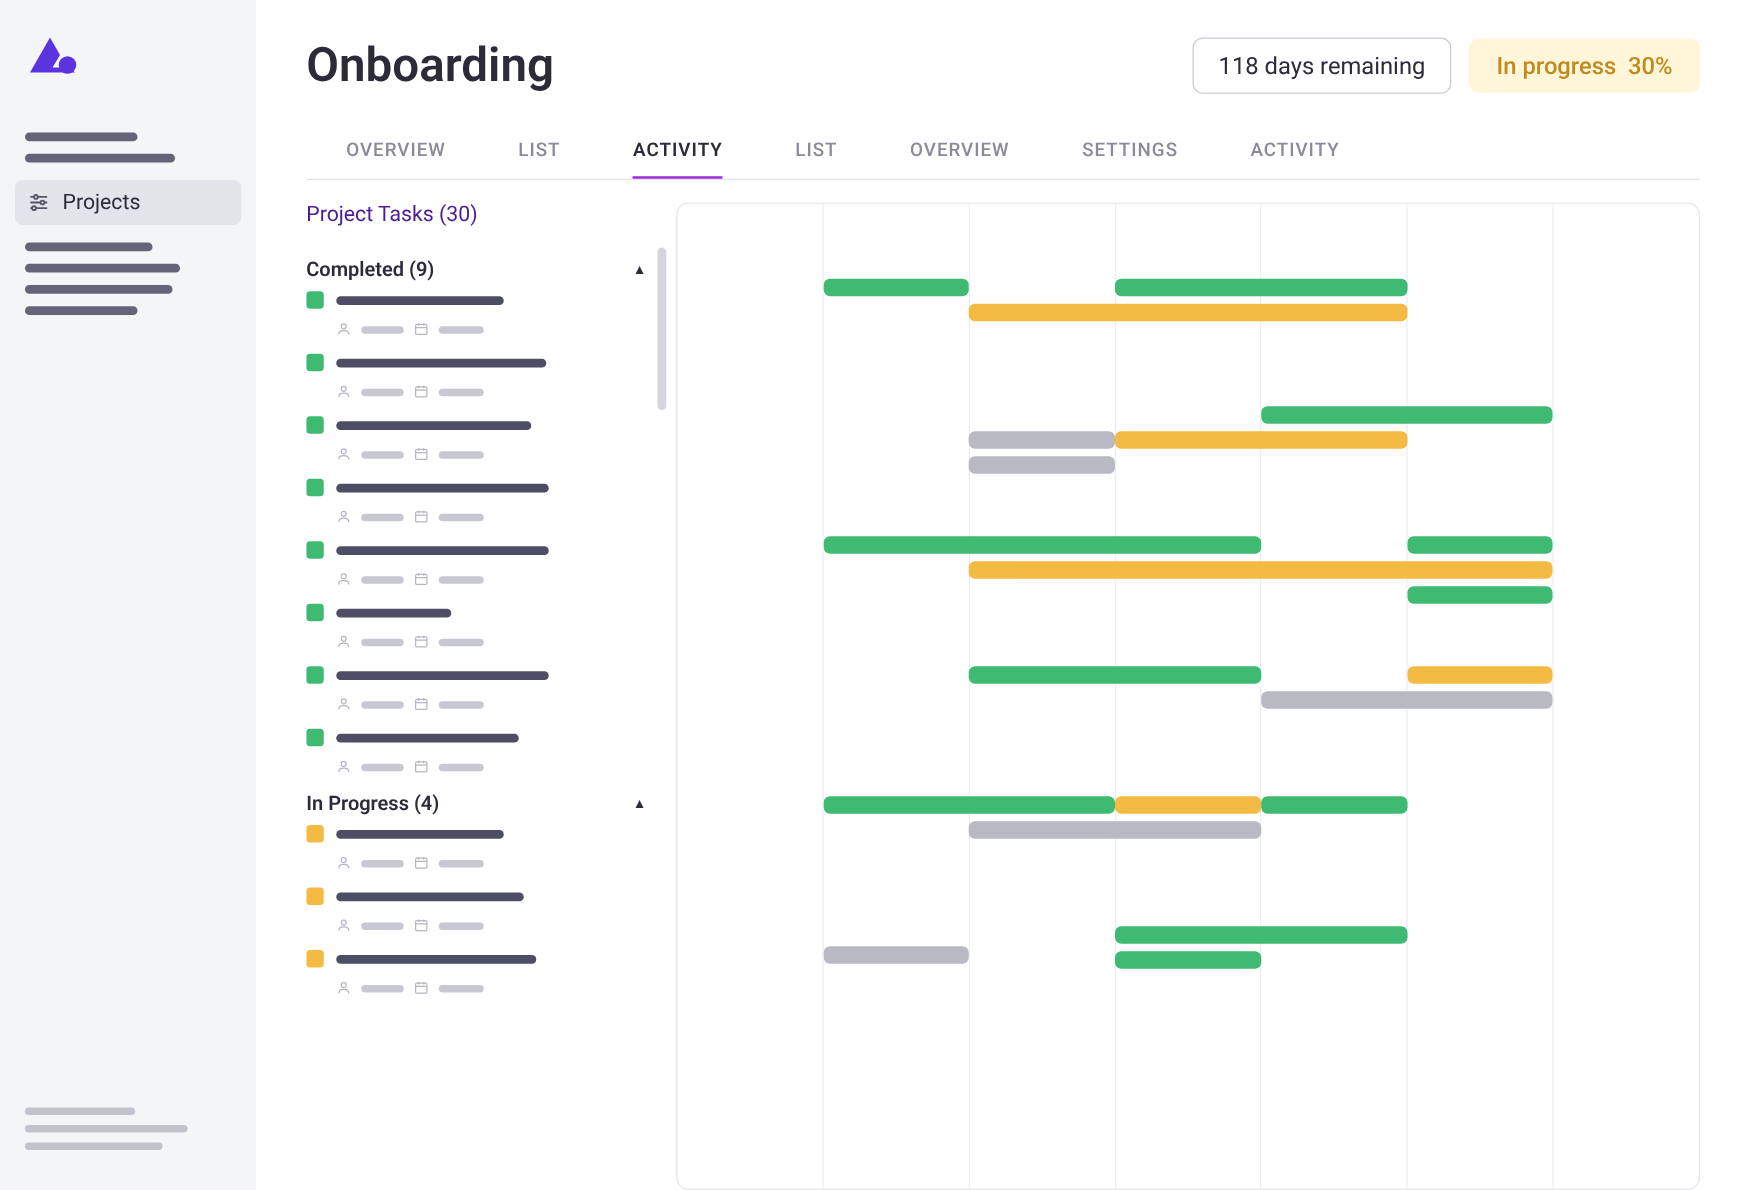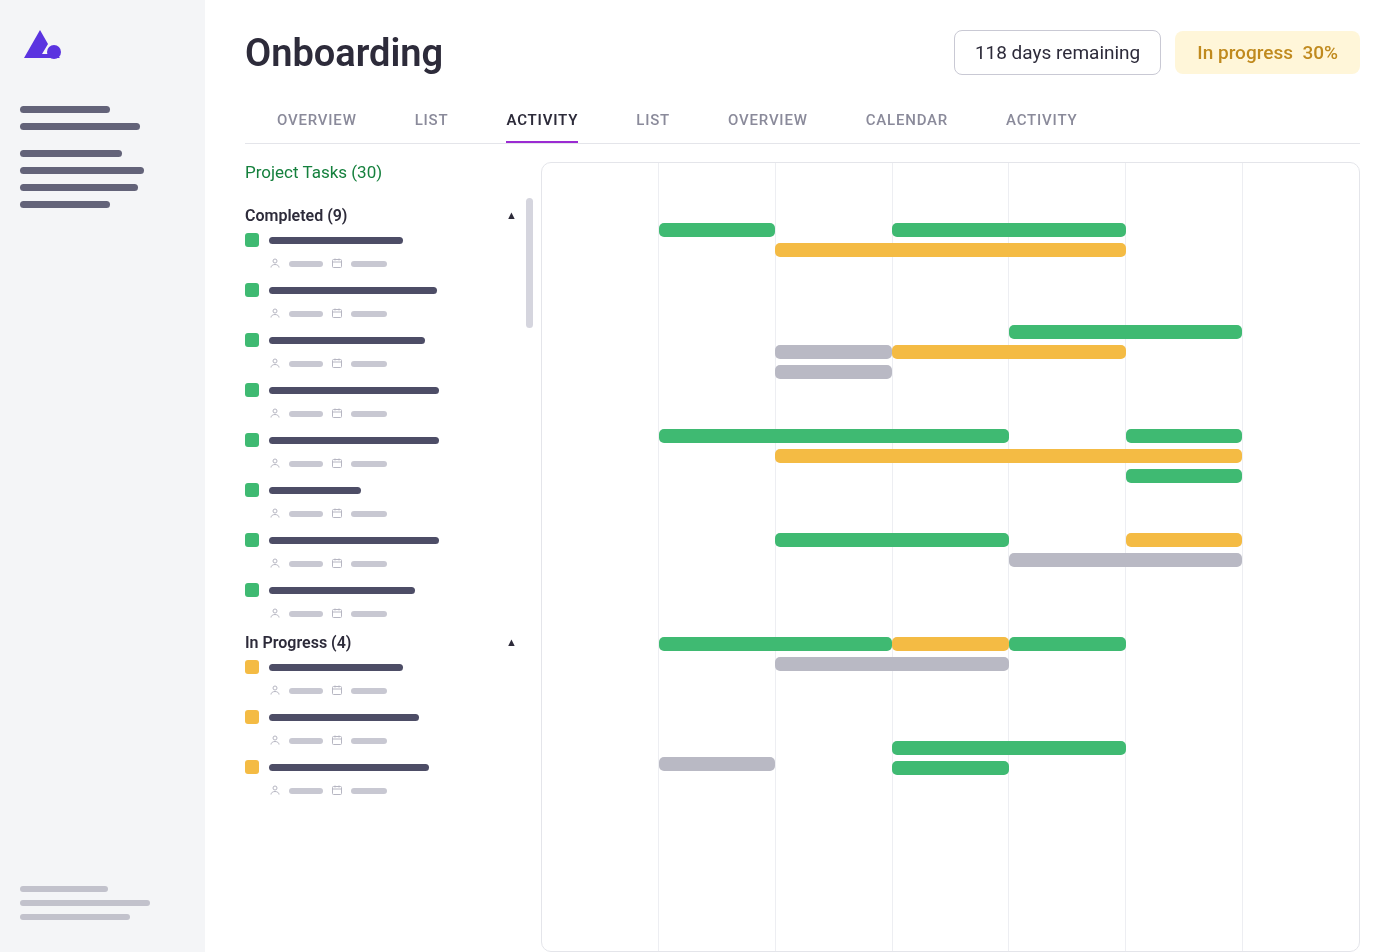--- a/index.html
+++ b/index.html
@@ -15,21 +15,21 @@
 .header-row { display: flex; align-items: center; justify-content: space-between; }
 .title { font-size: 38px; font-weight: 600; color: #2d2b3a; }
 .badges { display: flex; gap: 14px; align-items: center; }
 .badge-outline { border: 1.5px solid #c9c9d4; border-radius: 8px; padding: 10px 20px; font-size: 19px; color: #2d2b3a; }
 .badge-progress { background: #fff6d9; border-radius: 8px; padding: 10px 22px; font-size: 19px; color: #c08a1e; font-weight: 500; }
 .tabs { display: flex; gap: 26px; margin-top: 36px; border-bottom: 1px solid #e4e5ea; }
 .tab { font-size: 15px; letter-spacing: 0.8px; color: #8a8a9a; padding: 0 0 12px 0; cursor: pointer; font-weight: 500; margin-left: 32px; }
 .tab.active { color: #2d2b3a; border-bottom: 2.5px solid #9b2bd2; font-weight: 600; }
 .body { display: flex; gap: 24px; margin-top: 18px; flex: 1; overflow: hidden; }
 .tasklist { width: 272px; display: flex; flex-direction: column; position: relative; }
-.tasklist-title { font-size: 17px; color: #15803d; margin-bottom: 14px; }
+.tasklist-title { font-size: 17px; color: #4c1d95; margin-bottom: 14px; }
 .group-header { display: flex; justify-content: space-between; align-items: center; font-size: 16px; font-weight: 600; color: #2d2b3a; margin: 10px 0 8px 0; cursor: pointer; }
 .caret { font-size: 11px; color: #2d2b3a; }
 .task-row { margin: 8px 0 10px 0; }
 .task-line1 { display: flex; align-items: center; gap: 10px; }
 .chip { width: 14px; height: 14px; border-radius: 3px; flex-shrink: 0; }
 .chip.green { background: #3fba72; }
 .chip.yellow { background: #f4bb44; }
 .task-bar { height: 7px; background: #4d4d66; border-radius: 4px; }
 .task-line2 { display: flex; align-items: center; gap: 8px; margin: 7px 0 0 24px; }
 .mini-icon { width: 12px; height: 12px; color: #b6b6c2; flex-shrink: 0; }
@@ -57,20 +57,31 @@
     <div class="logo">
       <svg width="48" height="40" viewBox="0 0 48 40">
         <path d="M4 34 L20 6 L28 20 L22 30 L36 30 L40 34 Z" fill="#5b34e0"></path>
         <circle cx="34" cy="28" r="7" fill="#5b34e0"></circle>
       </svg>
     </div>
     <div id="nav-top">
         <div class="nav-ph" style="width: 90px;"></div>
         <div class="nav-ph" style="width: 120px;"></div>
       </div>
+    <div class="nav-item-active">
+      <svg width="18" height="18" viewBox="0 0 24 24" fill="none" stroke="#55556b" stroke-width="2">
+        <line x1="3" y1="6" x2="21" y2="6"></line>
+          <circle cx="9" cy="6" r="2" fill="#f4f5f7"></circle>
+        <line x1="3" y1="12" x2="21" y2="12"></line>
+          <circle cx="16" cy="12" r="2" fill="#f4f5f7"></circle>
+        <line x1="3" y1="18" x2="21" y2="18"></line>
+          <circle cx="7" cy="18" r="2" fill="#f4f5f7"></circle>
+      </svg>
+      <span>Projects</span>
+    </div>
     <div id="nav-mid">
         <div class="nav-ph" style="width: 102px;"></div>
         <div class="nav-ph" style="width: 124px;"></div>
         <div class="nav-ph" style="width: 118px;"></div>
         <div class="nav-ph" style="width: 90px;"></div>
       </div>
     <div class="sidebar-bottom" id="nav-bottom">
         <div class="bottom-ph" style="width: 88px;"></div>
         <div class="bottom-ph" style="width: 130px;"></div>
         <div class="bottom-ph" style="width: 110px;"></div>
@@ -87,21 +98,21 @@
         </div>
       </div>
     </div>
 
     <nav class="tabs" id="tabs">
         <div class="tab">OVERVIEW</div>
         <div class="tab">LIST</div>
         <div class="tab active">ACTIVITY</div>
         <div class="tab">LIST</div>
         <div class="tab">OVERVIEW</div>
-        <div class="tab">CALENDAR</div>
+        <div class="tab">SETTINGS</div>
         <div class="tab">ACTIVITY</div>
       </nav>
 
     <div class="body">
       <div class="tasklist">
         <div class="tasklist-title">Project Tasks (30)</div>
         <div id="task-groups">
             <div class="group-header">
               <span>Completed (9)</span>
               <span class="caret">▲</span>

